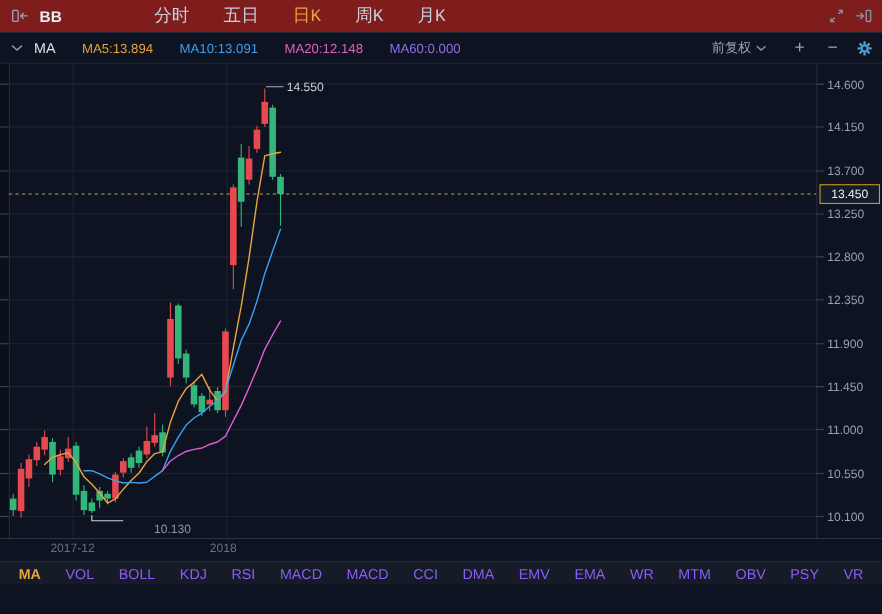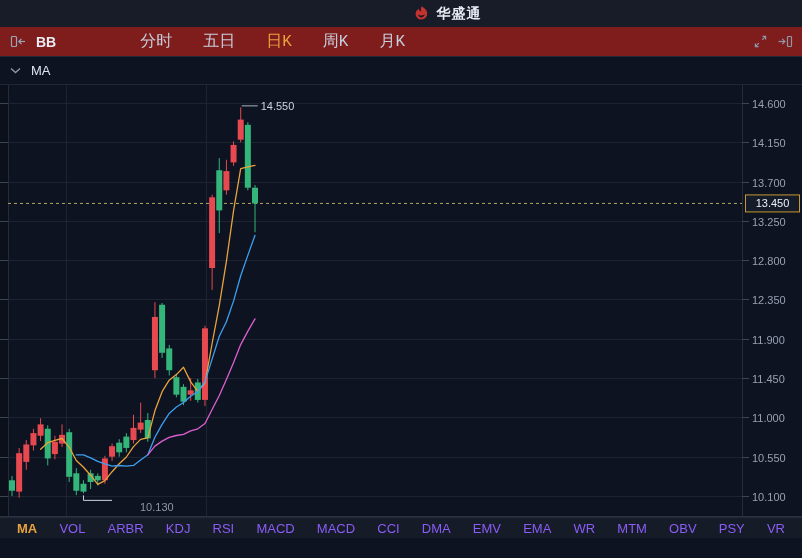--- a/index.html
+++ b/index.html
@@ -34,34 +34,20 @@
   .bottombar{height:21px;background:#151b27;border-top:1px solid #242c3a;box-sizing:border-box;
              display:flex;align-items:center;justify-content:space-between;padding:0 17px;}
   .btab{font-size:13px;color:#8b5cf6;cursor:pointer;}
   .btab.active{color:#e8a33d;font-weight:bold;}
 </style>
 </head>
 <body>
 
 <div class="app">
 
-  <div class="titlebar">
-    <div class="brand">
-      <span style="display:flex;">
-        <svg width="17" height="17" viewBox="0 0 17 17">
-          <path d="M8.7 1.2 C11.4 3.1 14.2 4.7 14.2 8.7 A5.8 5.8 0 0 1 2.6 8.9
-                   C2.6 6.3 4.2 5.0 5.5 3.7 C5.9 5.3 7.1 6.2 8.5 6.6
-                   C7.3 4.8 7.9 2.9 8.7 1.2 Z" fill="#c5332e"></path>
-          <path d="M5.2 9.2 C6.8 10.8 10.2 10.9 11.9 9.0 C11.5 11.6 9.6 12.6 7.9 12.4
-                   C6.3 12.2 5.3 10.9 5.2 9.2 Z" fill="#171c28"></path>
-        </svg>
-      </span>
-      <span class="brand-name">华盛通</span>
-    </div>
-  </div>
 
   <div class="toolbar">
     <span class="collapse-btn">
       <svg width="17" height="15" viewBox="0 0 17 15">
         <rect x="1.5" y="2.5" width="5" height="10" rx="1" fill="none" stroke="#9aa6b8" stroke-width="1.2"></rect>
         <line x1="15" y1="7.5" x2="9" y2="7.5" stroke="#9aa6b8" stroke-width="1.2"></line>
         <path d="M11.5 4.8 L8.8 7.5 L11.5 10.2" fill="none" stroke="#9aa6b8" stroke-width="1.2"></path>
       </svg>
     </span>
     <span class="stock-name">BB</span>
@@ -91,20 +77,48 @@
     </div>
   </div>
 
   <div class="mabar">
     <span class="ma-chevron">
       <svg width="11" height="7" viewBox="0 0 11 7">
           <path d="M1 1.5 L5.5 5.5 L10 1.5" fill="none" stroke="#8d97a8" stroke-width="1.4"></path>
         </svg>
     </span>
     <span class="ma-title">MA</span>
+    <div class="ma-legend">
+        <span style="color: rgb(232, 163, 61);">MA5:13.894</span>
+        <span style="color: rgb(61, 159, 240);">MA10:13.091</span>
+        <span style="color: rgb(224, 96, 192);">MA20:12.148</span>
+        <span style="color: rgb(141, 111, 232);">MA60:0.000</span>
+      </div>
+    <div class="mabar-right">
+      <span class="adjust">
+        <span>前复权</span>
+        <svg width="10" height="6" viewBox="0 0 10 6">
+            <path d="M1 1 L5 4.5 L9 1" fill="none" stroke="#8d97a8" stroke-width="1.3"></path>
+          </svg>
+      </span>
+      <span class="zoom-btn zoom-plus">+</span>
+      <span class="zoom-btn zoom-minus">−</span>
+      <span class="gear">
+        <svg width="14" height="14" viewBox="0 0 14 14">
+          <g fill="#4a9ad4">
+            <rect x="5.9" y="0.5" width="2.2" height="13" rx="0.6"></rect>
+            <rect x="0.5" y="5.9" width="13" height="2.2" rx="0.6"></rect>
+            <rect x="5.9" y="0.5" width="2.2" height="13" rx="0.6" transform="rotate(45 7 7)"></rect>
+            <rect x="5.9" y="0.5" width="2.2" height="13" rx="0.6" transform="rotate(-45 7 7)"></rect>
+            <circle cx="7" cy="7" r="3.6"></circle>
+          </g>
+          <circle cx="7" cy="7" r="1.7" fill="#0d1320"></circle>
+        </svg>
+      </span>
+    </div>
   </div>
 
   <div class="chart-wrap">
     <svg id="chart-svg" width="802" height="432">
         <rect x="0" y="0" width="8" height="432" fill="#0b101a"></rect>
         <line x1="8.5" y1="0" x2="8.5" y2="432" stroke="#242c3a" stroke-width="1"></line>
         <line x1="742.5" y1="0" x2="742.5" y2="432" stroke="#242c3a" stroke-width="1"></line>
         <line x1="0" y1="431.5" x2="802" y2="431.5" stroke="#2a3242" stroke-width="1"></line>
         <g>
           <line x1="66.5" y1="0" x2="66.5" y2="431" stroke="#1c2432"></line>
@@ -236,25 +250,29 @@
         <text x="260.7058823529412" y="24.866499999999906" fill="#ccd3dc" font-size="11px" font-family="&quot;Liberation Sans&quot;,sans-serif">14.550</text>
         <path d="M 83.47058823529412 410.36509999999987 L 83.47058823529412 415.36509999999987 L 111.97058823529412 415.36509999999987" fill="none" stroke="#cdd4de" stroke-width="1"></path>
         <text x="140" y="426.36509999999987" fill="#8d97a8" font-size="11px" font-family="&quot;Liberation Sans&quot;,sans-serif">10.130</text>
         <g>
           <rect x="745.5" y="109.92950000000003" width="54" height="17" fill="#141b29" stroke="#c89632" stroke-width="1"></rect>
           <text x="772.5" y="122.42950000000003" fill="#eef2f7" font-size="11px" text-anchor="middle" font-family="&quot;Liberation Sans&quot;,sans-serif">13.450</text>
         </g>
       </svg>
   </div>
 
+  <div class="xaxis">
+      <span class="xlabel" style="left: 66px;">2017-12</span>
+      <span class="xlabel" style="left: 203px;">2018</span>
+    </div>
 
   <div class="bottombar">
       <span class="btab active">MA</span>
       <span class="btab">VOL</span>
-      <span class="btab">ARBR</span>
+      <span class="btab">BOLL</span>
       <span class="btab">KDJ</span>
       <span class="btab">RSI</span>
       <span class="btab">MACD</span>
       <span class="btab">MACD</span>
       <span class="btab">CCI</span>
       <span class="btab">DMA</span>
       <span class="btab">EMV</span>
       <span class="btab">EMA</span>
       <span class="btab">WR</span>
       <span class="btab">MTM</span>

